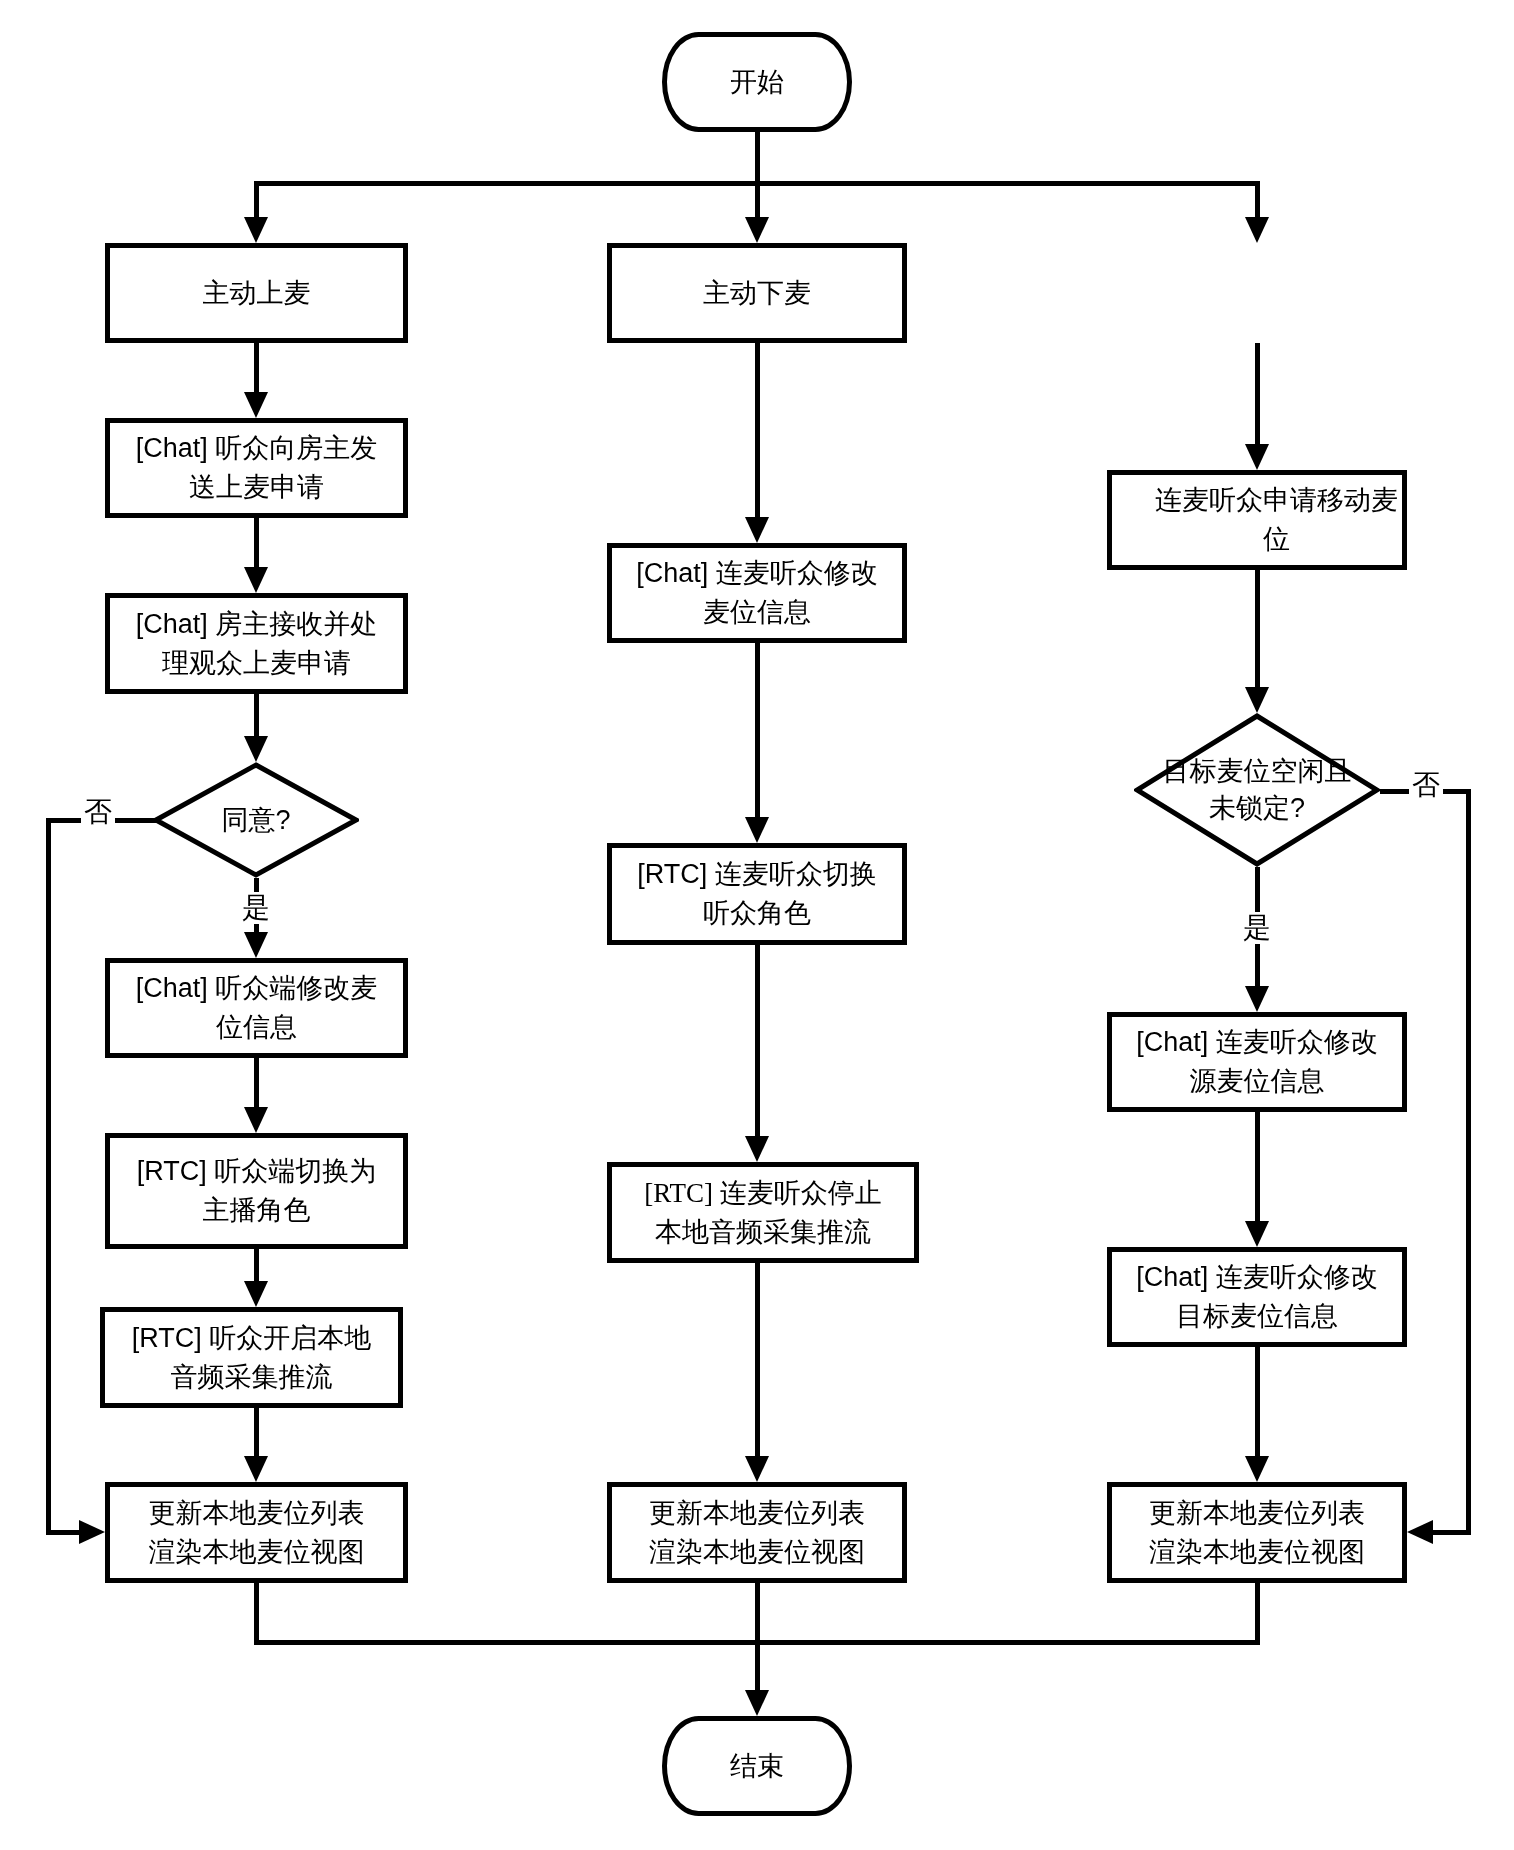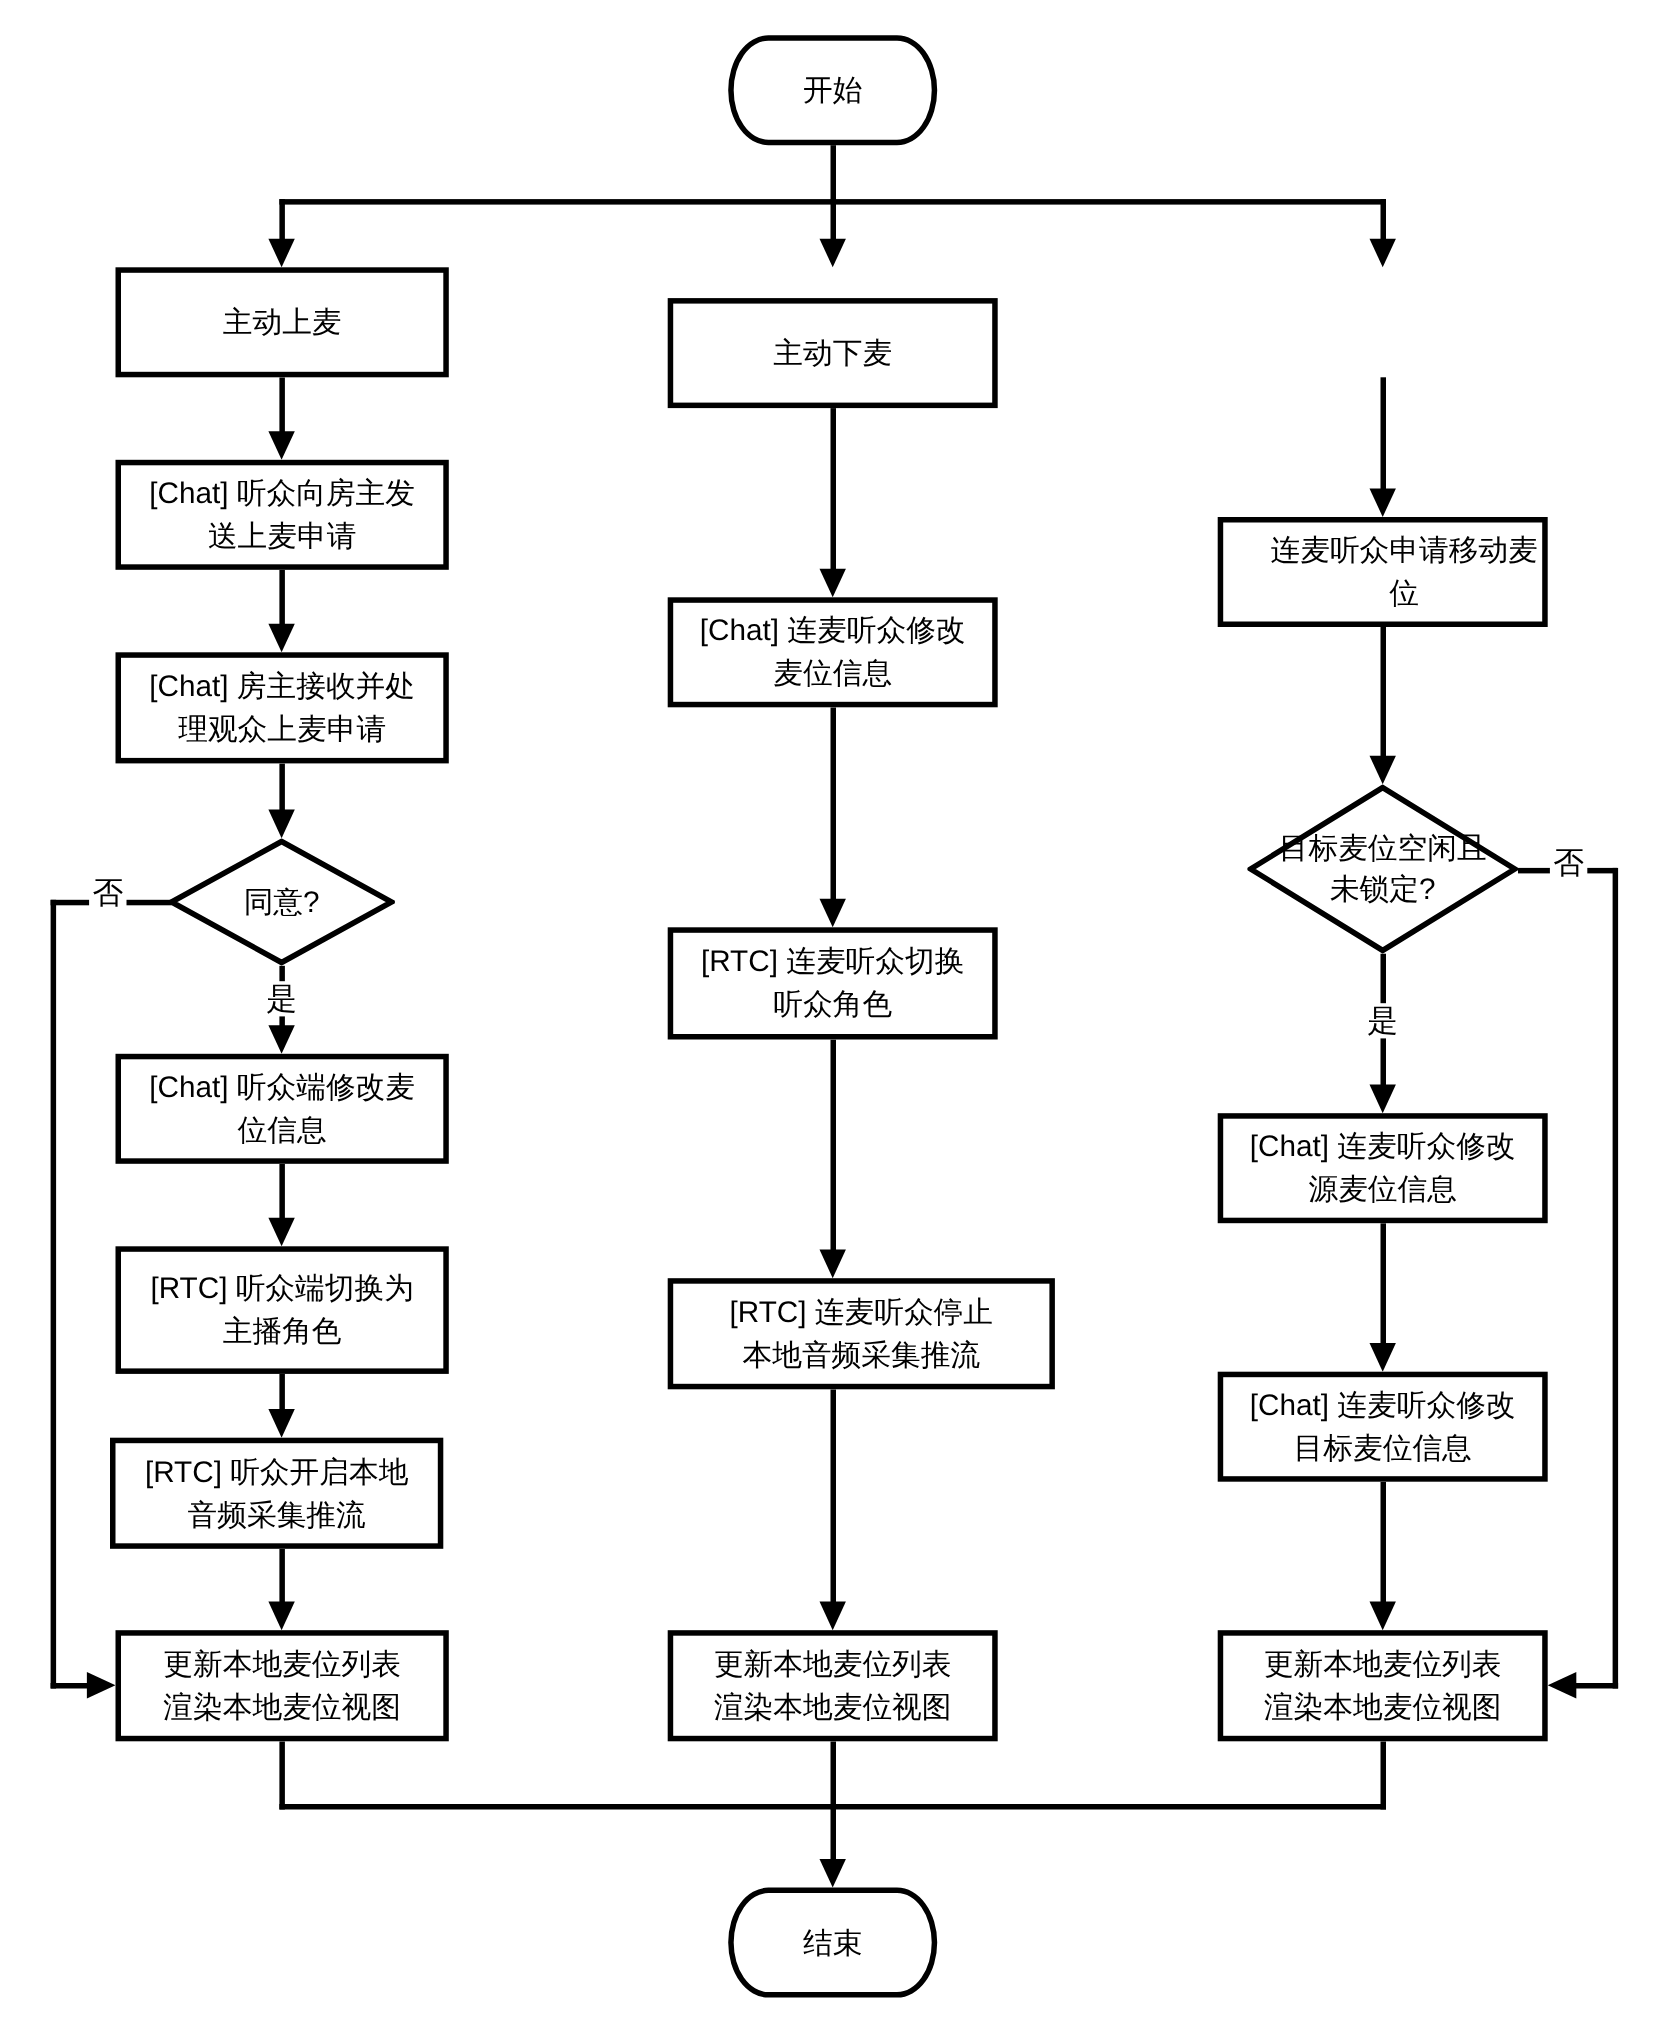--- a/index.html
+++ b/index.html
@@ -134,32 +134,32 @@
   </div>
   <div class="box z2" style="left:100px;top:1307px;width:303px;height:101px;">
     <span>[RTC] 听众开启本地
 音频采集推流</span>
   </div>
   <div class="box z2" style="left:105px;top:1482px;width:303px;height:101px;">
     <span>更新本地麦位列表
 渲染本地麦位视图</span>
   </div>
 
-  <div class="box z2" style="left:607px;top:243px;width:300px;height:100px;margin-top:28px;">
+  <div class="box z2" style="left:607px;top:243px;width:300px;height:100px;">
     <span>主动下麦</span>
   </div>
   <div class="box z2" style="left:607px;top:543px;width:300px;height:100px;">
     <span>[Chat] 连麦听众修改
 麦位信息</span>
   </div>
   <div class="box z2" style="left:607px;top:843px;width:300px;height:102px;">
     <span>[RTC] 连麦听众切换
 听众角色</span>
   </div>
-  <div class="box z2" style="left:607px;top:1162px;width:352px;height:101px;">
+  <div class="box z2" style="left:607px;top:1162px;width:312px;height:101px;font-family:Liberation Serif, serif;">
     <span>[RTC] 连麦听众停止
 本地音频采集推流</span>
   </div>
   <div class="box z2" style="left:607px;top:1482px;width:300px;height:101px;">
     <span>更新本地麦位列表
 渲染本地麦位视图</span>
   </div>
 
   <div class="box z2" style="left:1107px;top:470px;width:300px;height:100px;padding-left:39px;">
     <span>连麦听众申请移动麦位</span>

